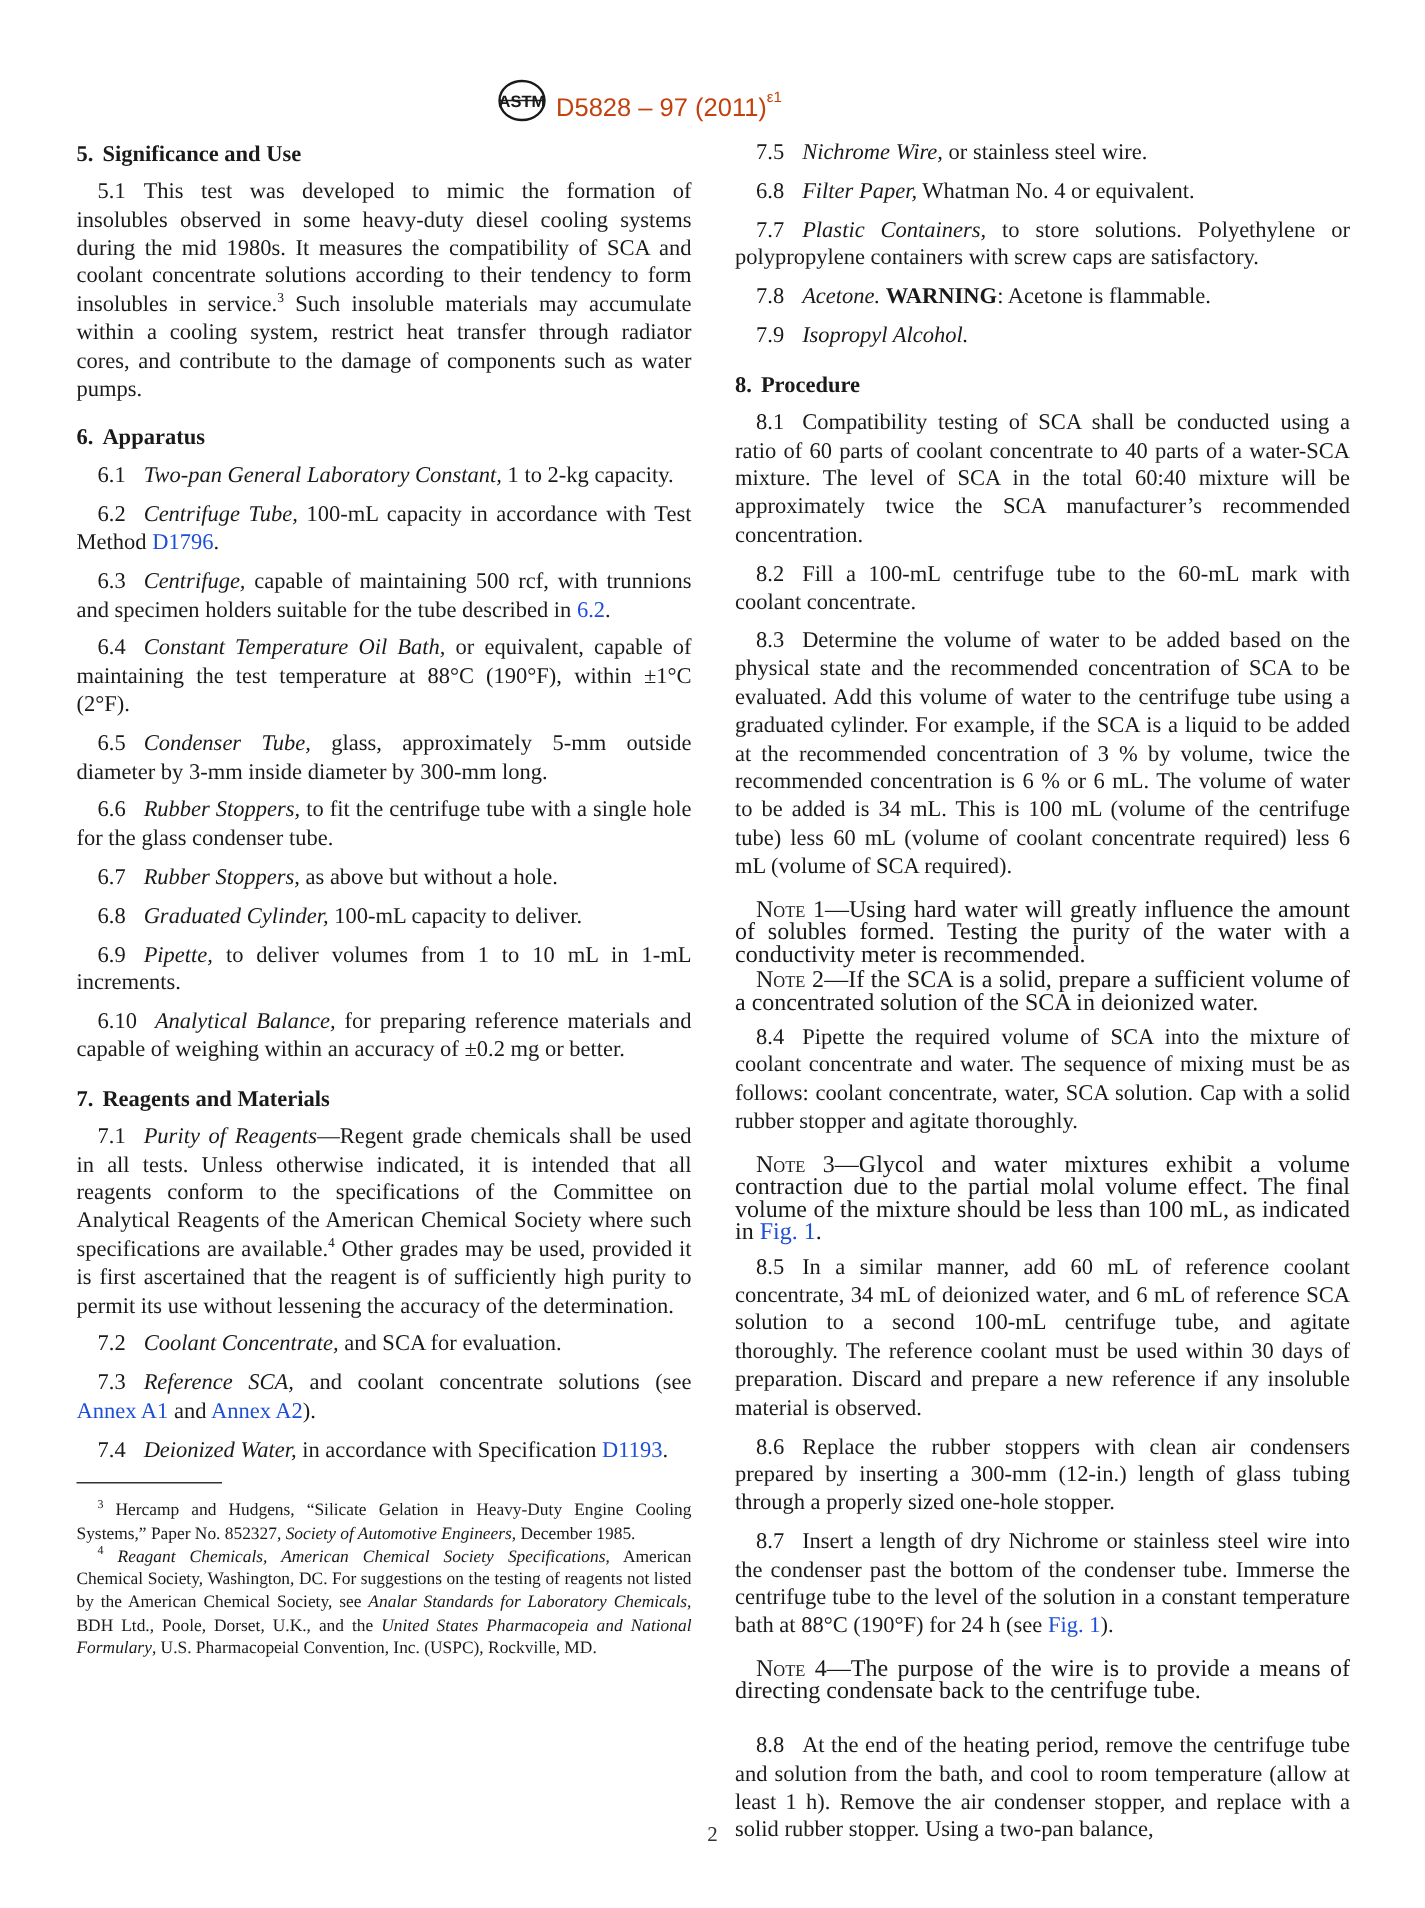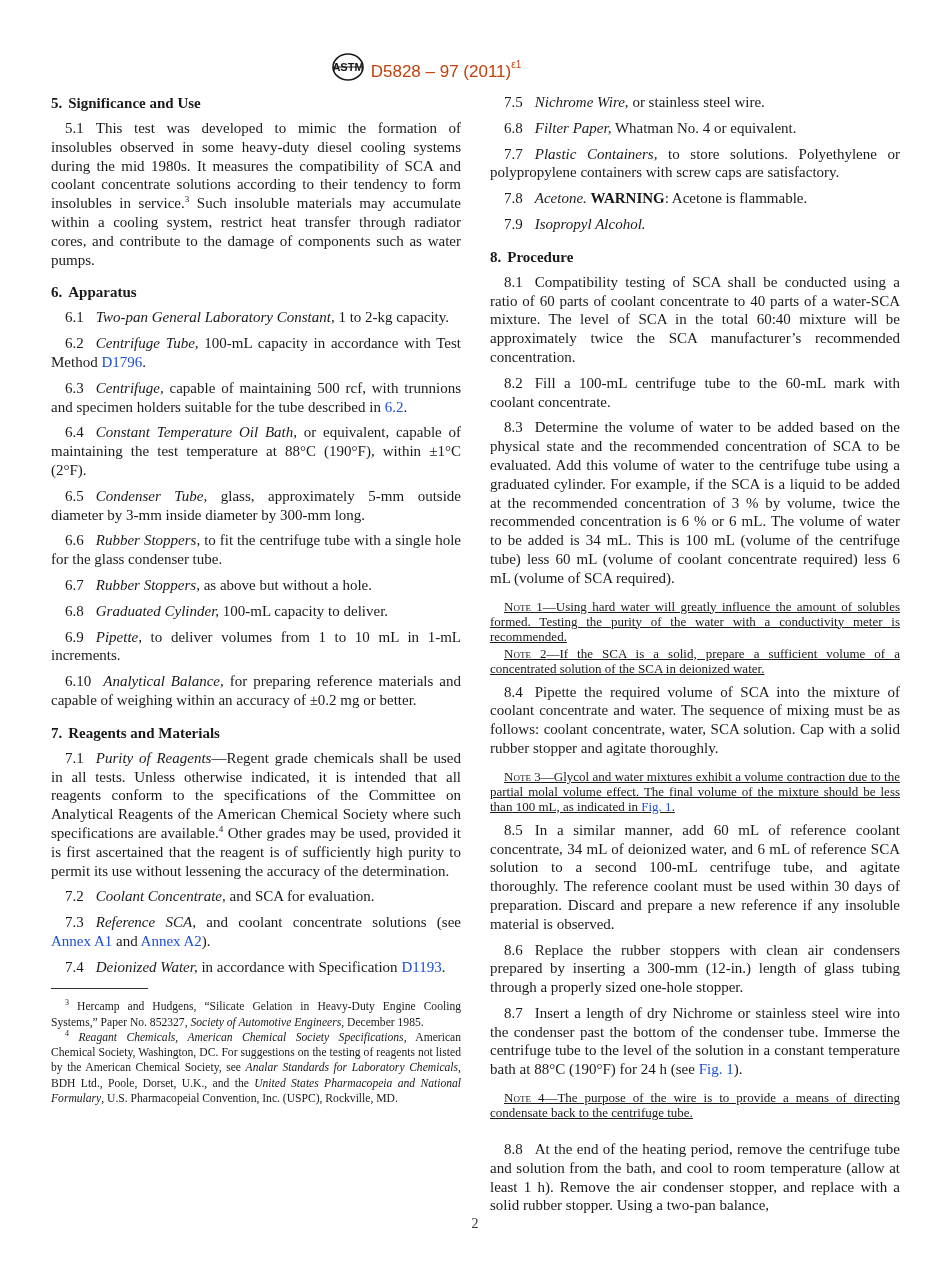--- a/index.html
+++ b/index.html
@@ -30,22 +30,22 @@
   h2 .num { margin-right: 6px; }
   p {
     font-size: 15px; line-height: 18.8px; margin: 0 0 7px 0;
     text-align: justify; text-indent: 14px;
   }
   .section-gap { height: 6px; }
   .num-lbl { margin-right: 12px; }
   i { font-style: italic; }
   a, .link { color: #1d4ed8; text-decoration: none; }
   .note {
-    font-size: 13px; line-height: 15px; margin: 0 0 2px 0;
-    text-align: justify; text-indent: 14px; text-decoration: underline;
+    font-size: 16px; line-height: 15px; margin: 0 0 2px 0;
+    text-align: justify; text-indent: 14px;
   }
   .note-sc { font-variant: small-caps; }
   .fn-rule { width: 97px; border-top: 1px solid #333; margin: 12px 0 10px 0; }
   .fn {
     font-size: 11.6px; line-height: 15.2px; margin: 0;
     text-align: justify; text-indent: 14px;
   }
   .fn sup { font-size: 8px; }
   sup { font-size: 9px; line-height: 0; }
   .page-num {

